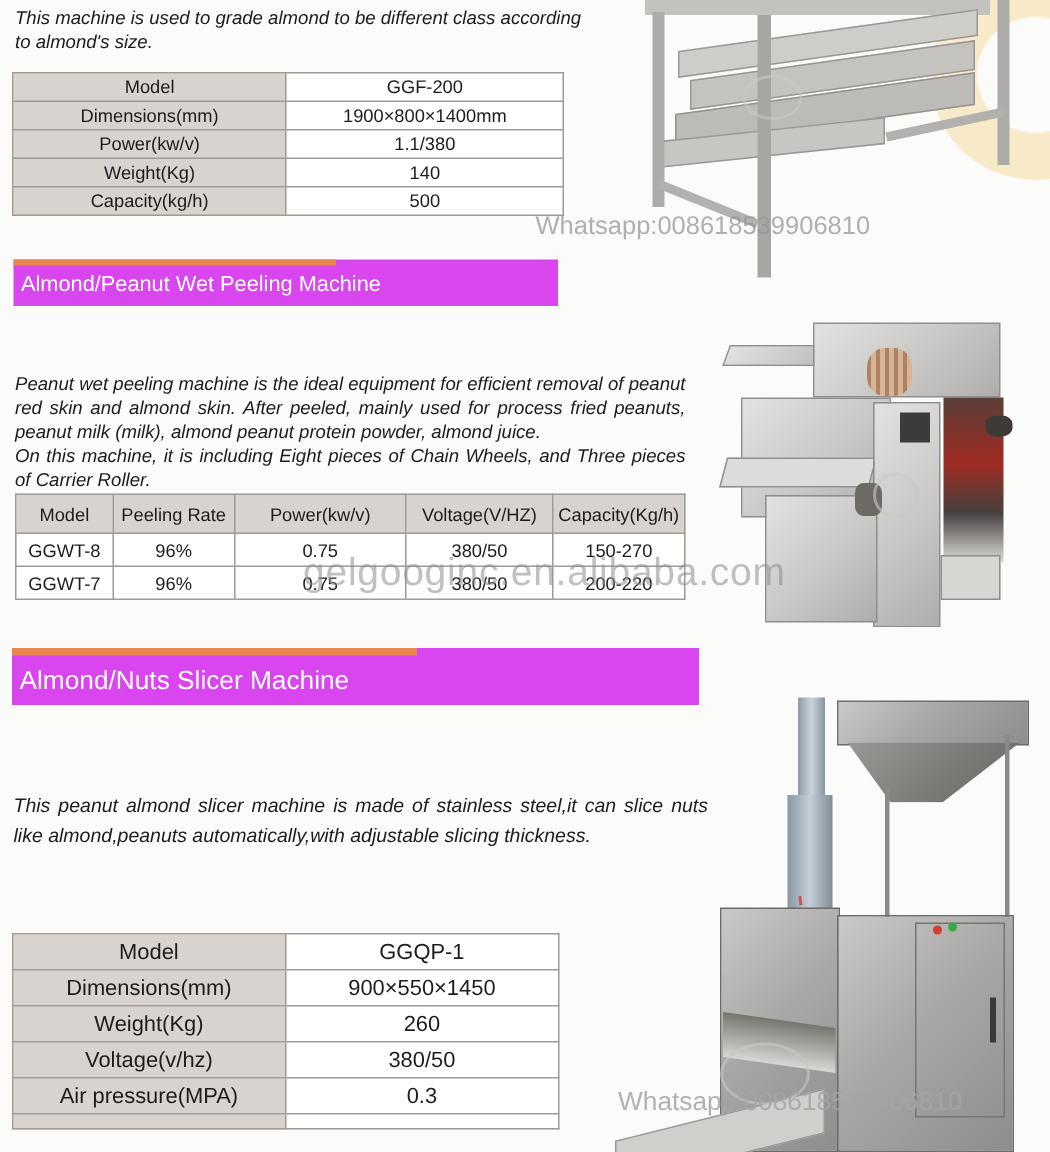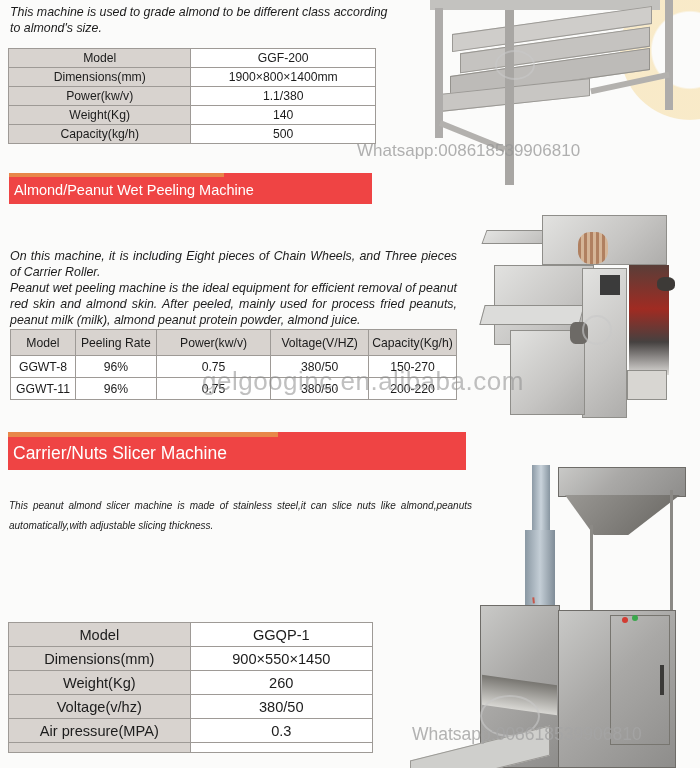--- a/index.html
+++ b/index.html
@@ -3,25 +3,25 @@
 <meta charset="utf-8">
 <style>
   * { box-sizing: border-box; margin: 0; padding: 0; }
   html, body { width: 700px; height: 768px; overflow: hidden; background: #fbfbfa; }
   body { position: relative; font-family: "Liberation Sans", sans-serif; color: #1a1a1a; }
 
   .abs { position: absolute; }
 
   
   .para { position: absolute; font-size: 12.4px; line-height: 16px; color: #1c1c1c; font-style: italic; }
-  .para-lg { font-size: 10px; line-height: 19.5px; }
+  .para-lg { font-size: 13px; line-height: 19.5px; margin-top: 31px; }
   .justify { text-align: justify; text-align-last: left; }
 
   
-  .sec-head { position: absolute; background: #ef4444; color: #fff; }
+  .sec-head { position: absolute; background: #d946ef; color: #fff; }
   .sec-head .orange { position: absolute; left: 0; top: 0; height: 4px; background: #e8874a; }
   .sec-head .title { position: absolute; left: 5px; white-space: nowrap; }
 
   
   table.spec { position: absolute; border-collapse: collapse; }
   table.spec td { border: 1px solid #9e9a96; text-align: center; color: #1c1c1c; white-space: nowrap; padding: 0; }
   table.spec td.lbl { background: #d8d3cf; }
   table.spec td.val { background: #ffffff; }
   table.spec tr.hdr td { background: #d8d3cf; }
 
@@ -101,22 +101,22 @@
 <div class="wm" style="left:357px; top:141px; font-size:17px;">
   <span>Whatsapp:008618539906810</span>
 </div>
 
 <div class="sec-head" style="left:9px; top:173px; width:363px; height:31px;">
   <div class="orange" style="width:215px;"></div>
   <div class="title" style="top:9px; font-size:14.5px;">Almond/Peanut Wet Peeling Machine</div>
 </div>
 
 <div class="para justify" style="left:10px; top:248px; width:447px;">
+  <div>Peanut wet peeling machine is the ideal equipment for efficient removal of peanut red skin and almond skin. After peeled, mainly used for process fried peanuts, peanut milk (milk), almond peanut protein powder, almond juice.</div>
   <div>On this machine, it is including Eight pieces of Chain Wheels, and Three pieces of Carrier Roller.</div>
-  <div>Peanut wet peeling machine is the ideal equipment for efficient removal of peanut red skin and almond skin. After peeled, mainly used for process fried peanuts, peanut milk (milk), almond peanut protein powder, almond juice.</div>
 </div>
 
 <table class="spec" style="left:10px; top:329px; width:447px; font-size:12.2px;">
   <colgroup>
     <col style="width:65px">
       <col style="width:81px">
       <col style="width:115px">
       <col style="width:98px">
       <col style="width:88px">
   </colgroup>
@@ -129,21 +129,21 @@
     <td>Capacity(Kg/h)</td>
   </tr>
   <tr class="body" style="height:22px; background:#86efac;">
     <td class="val">GGWT-8</td>
     <td class="val">96%</td>
     <td class="val">0.75</td>
     <td class="val">380/50</td>
     <td class="val">150-270</td>
   </tr>
   <tr class="body" style="height:22px; background:#fff;">
-    <td class="val">GGWT-11</td>
+    <td class="val">GGWT-7</td>
     <td class="val">96%</td>
     <td class="val">0.75</td>
     <td class="val">380/50</td>
     <td class="val">200-220</td>
   </tr>
 </tbody>
   </table>
 
 <div class="machine" style="left:482px; top:210px; width:190px; height:210px;">
 
@@ -165,21 +165,21 @@
   <div class="abs" style="left:88px; top:112px; width:18px; height:22px; background:#6d6a66; border-radius:30%;"></div>
   <div class="logo-wm" style="left:100px; top:105px; width:30px; height:30px;"></div>
 </div>
 
 <div class="wm" style="left:202px; top:366px; font-size:26px; color:rgba(140,140,140,0.55); letter-spacing:0.5px;">
   <span>gelgooginc.en.alibaba.com</span>
 </div>
 
 <div class="sec-head" style="left:8px; top:432px; width:458px; height:38px;">
   <div class="orange" style="width:270px; height:5px;"></div>
-  <div class="title" style="top:11px; font-size:17.5px;">Carrier/Nuts Slicer Machine</div>
+  <div class="title" style="top:11px; font-size:17.5px;">Almond/Nuts Slicer Machine</div>
 </div>
 
 <div class="para para-lg" style="left:9px; top:496px; width:463px;">
   <div class="justify">This peanut almond slicer machine is made of stainless steel,it can slice nuts like almond,peanuts automatically,with adjustable slicing thickness.</div>
 </div>
 
 <table class="spec" style="left:8px; top:622px; width:365px; font-size:14.6px;">
   <colgroup>
       <col style="width:182px">
       <col style="width:183px">

